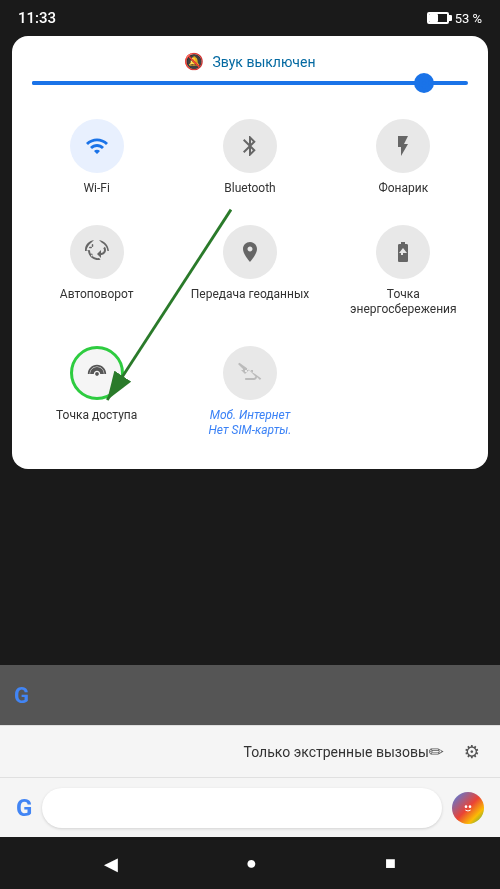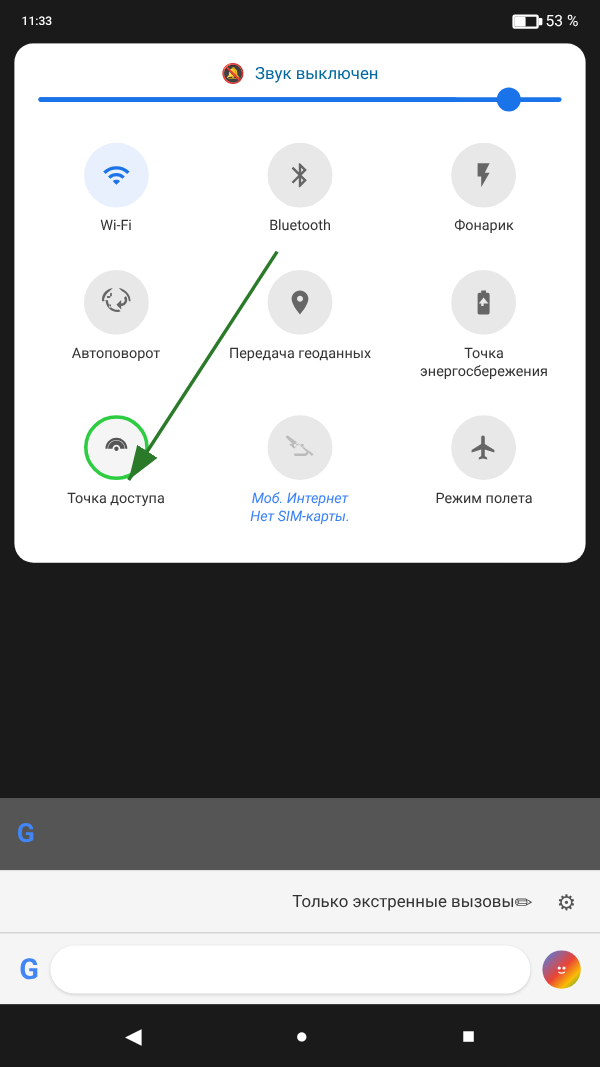--- a/index.html
+++ b/index.html
@@ -18,21 +18,21 @@
       height: 36px;
       display: flex;
       align-items: center;
       justify-content: space-between;
       padding: 0 18px;
       position: relative;
       z-index: 10;
     }
     .status-time {
       color: #fff;
-      font-size: 10px;
+      font-size: 15px;
       font-weight: 500;
     }
     .status-right {
       display: flex;
       align-items: center;
       gap: 6px;
       color: #fff;
       font-size: 13px;
       margin-left: 36px;
     }
@@ -384,28 +384,20 @@
 
     <div class="tile">
       <div class="tile-icon-circle disabled">
         <svg width="24" height="24" viewBox="0 0 24 24" fill="#bbb">
           <path d="M1.41 1.69L0 3.1l5 5V9H3l4 4 4-4h-2V7.1l8.46 8.46C17.17 16.39 16.6 17 16 17H8c-.55 0-1 .45-1 1s.45 1 1 1h8c1.64 0 2.92-1.34 2.98-2.97L21.9 19l1.41-1.41L1.41 1.69zM13 9h2v3.17l-2-2V9zM7 9h2v2H7V9z"></path>
         </svg>
       </div>
       <span class="tile-label disabled">Моб. Интернет<br>Нет SIM-карты.</span>
     </div>
 
-    <div class="tile">
-      <div class="tile-icon-circle">
-        <svg width="24" height="24" viewBox="0 0 24 24" fill="#666">
-          <path d="M21 16v-2l-8-5V3.5c0-.83-.67-1.5-1.5-1.5S10 2.67 10 3.5V9l-8 5v2l8-2.5V19l-2 1.5V22l3.5-1 3.5 1v-1.5L13 19v-5.5l8 2.5z"></path>
-        </svg>
-      </div>
-      <span class="tile-label">Режим полета</span>
-    </div>
 
   </div>
 
   <svg class="arrow-overlay" viewBox="0 0 500 430" style="position:absolute;top:0;left:0;pointer-events:none;width:100%;height:100%;">
     <defs>
       <marker id="arrowhead" markerWidth="10" markerHeight="7" refX="10" refY="3.5" orient="auto">
         <polygon points="0 0, 10 3.5, 0 7" fill="#2a7a2a"></polygon>
       </marker>
     </defs>
     <line x1="230" y1="170" x2="100" y2="370" stroke="#2a7a2a" stroke-width="3" marker-end="url(#arrowhead)"></line>

